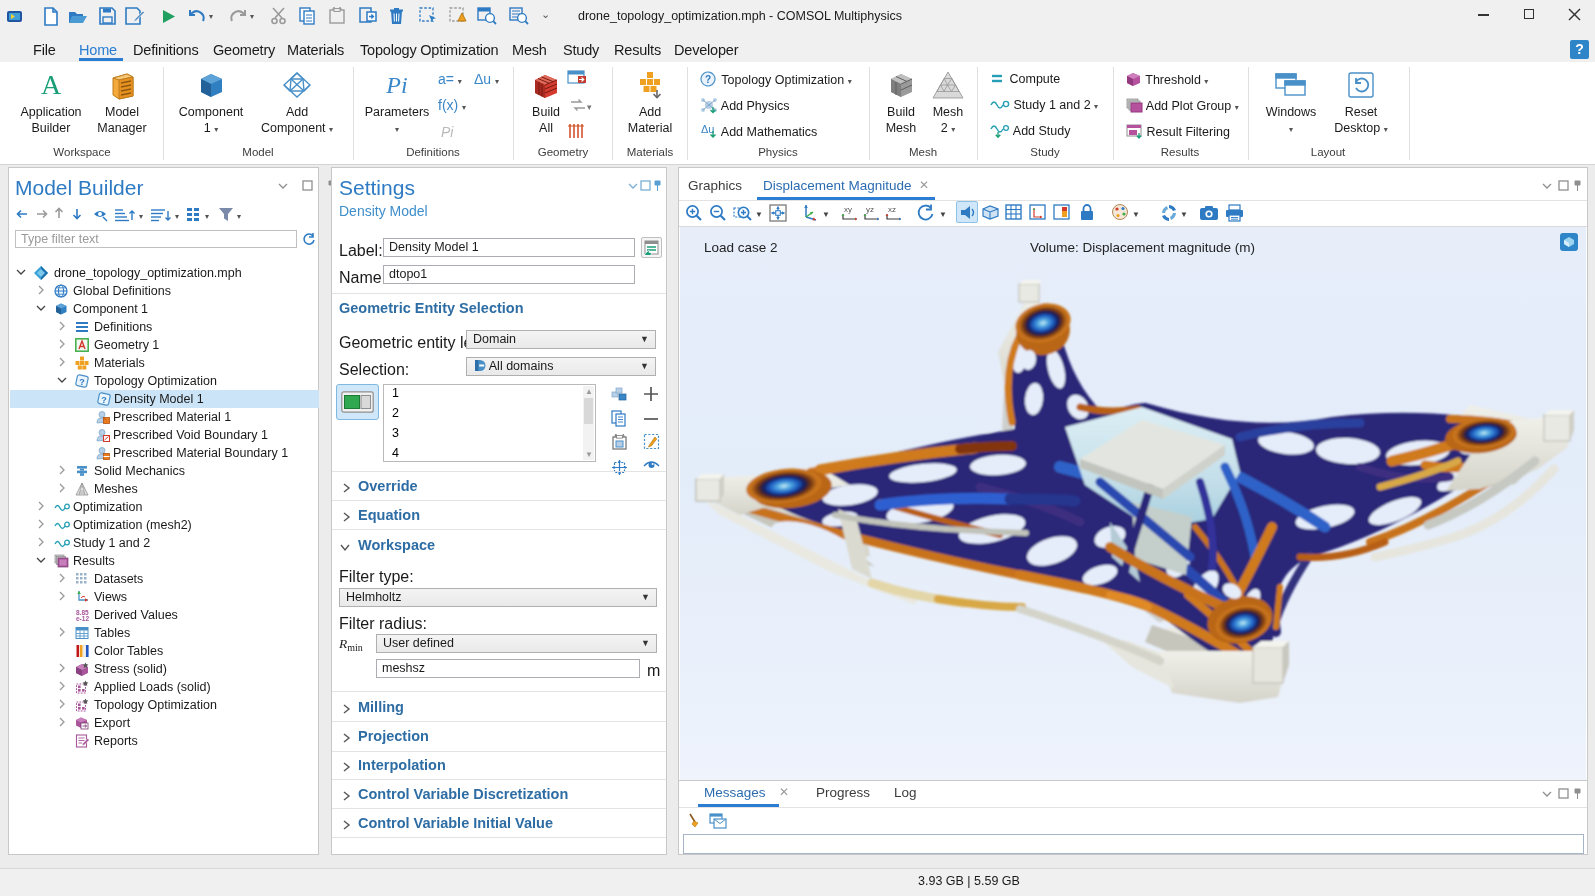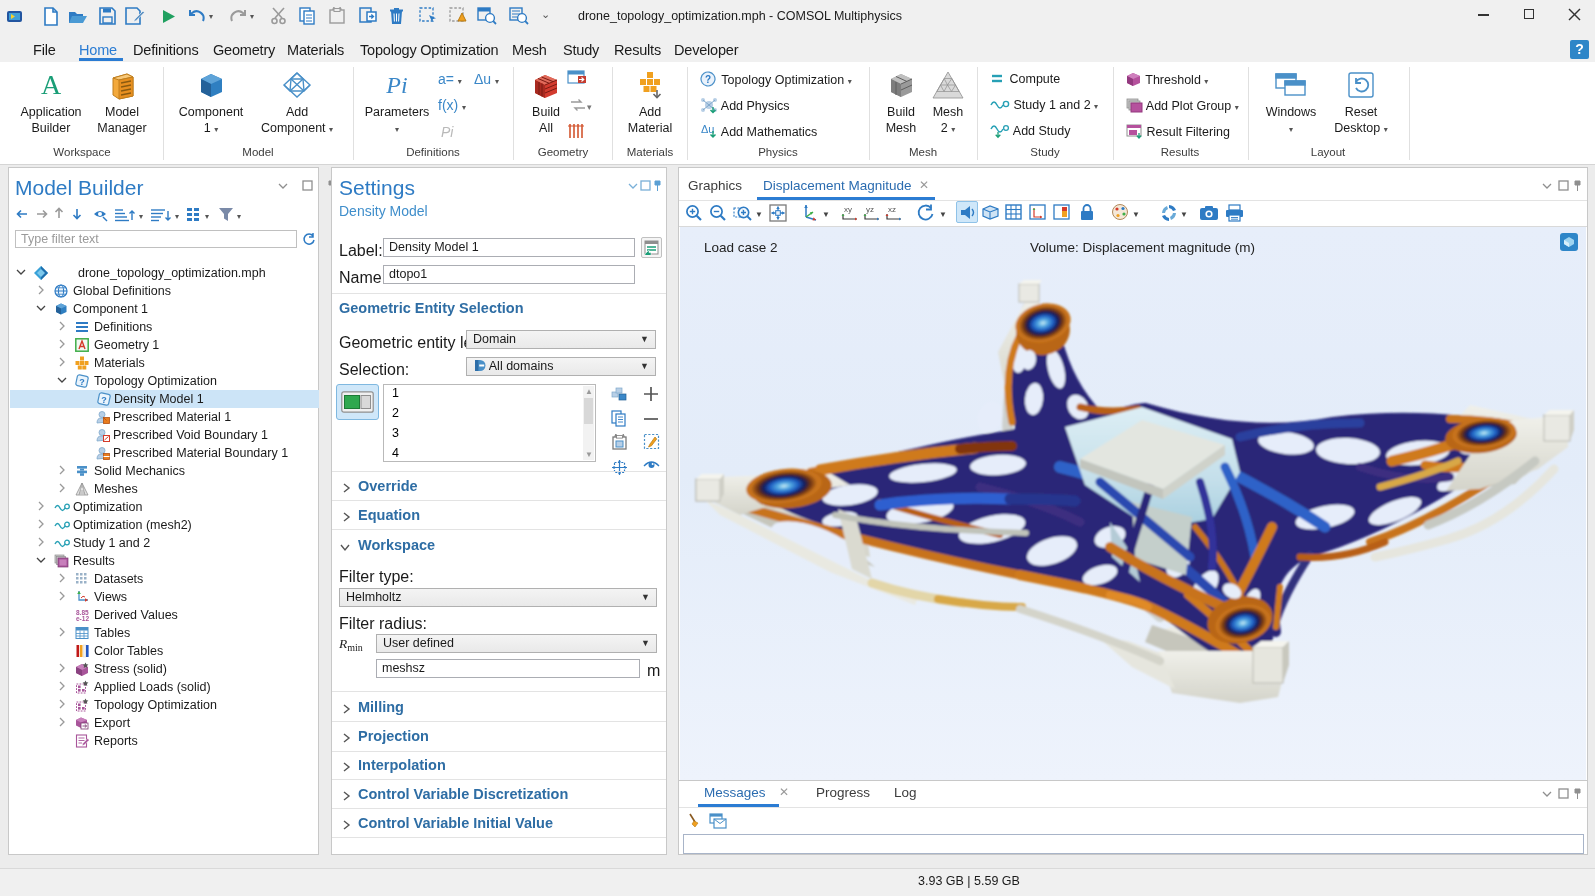--- a/index.html
+++ b/index.html
@@ -469,21 +469,21 @@
     <div id="tree">
       <div class="trow" style="left:0; top:96px;">
           <svg class="chev" style="left:7px;" viewBox="0 0 10 10">
             <path d="M1 3 l4 4 l4 -4" fill="none" stroke="#444" stroke-width="1.3"></path>
           </svg>
           <svg class="abs" style="left:25px;top:2px;" width="14" height="14" viewBox="0 0 14 14">
             <path d="M7 0 L14 7 L7 14 L0 7 Z" fill="#38a1d8"></path>
             <path d="M7 0 L14 7 L7 14 Z" fill="#1e6fae"></path>
             <path d="M7 3 L11 7 L7 11 L3 7 Z" fill="#7cc8ec"></path>
           </svg>
-          <span style="position:absolute;left:45px;top:2px;margin-left:24px;">drone_topology_optimization.mph</span>
+          <span style="position:absolute;left:45px;top:2px;">drone_topology_optimization.mph</span>
         </div>
       <div class="trow" style="left:0; top:114px;">
           <svg class="chev" style="left:27px;" viewBox="0 0 10 10">
             <path d="M3 1 l4 4 l-4 4" fill="none" stroke="#9a9a9a" stroke-width="1.3"></path>
           </svg>
           <svg class="abs" style="left:45px;top:2px;" width="14" height="14" viewBox="0 0 14 14">
             <circle cx="7" cy="7" r="6" fill="#eaf4fc" stroke="#2e7bc4" stroke-width="1.2"></circle>
             <ellipse cx="7" cy="7" rx="2.6" ry="6" fill="none" stroke="#2e7bc4" stroke-width="1"></ellipse>
             <line x1="1" y1="7" x2="13" y2="7" stroke="#2e7bc4" stroke-width="1"></line>
             <line x1="2" y1="3.8" x2="12" y2="3.8" stroke="#2e7bc4" stroke-width="0.8"></line>

